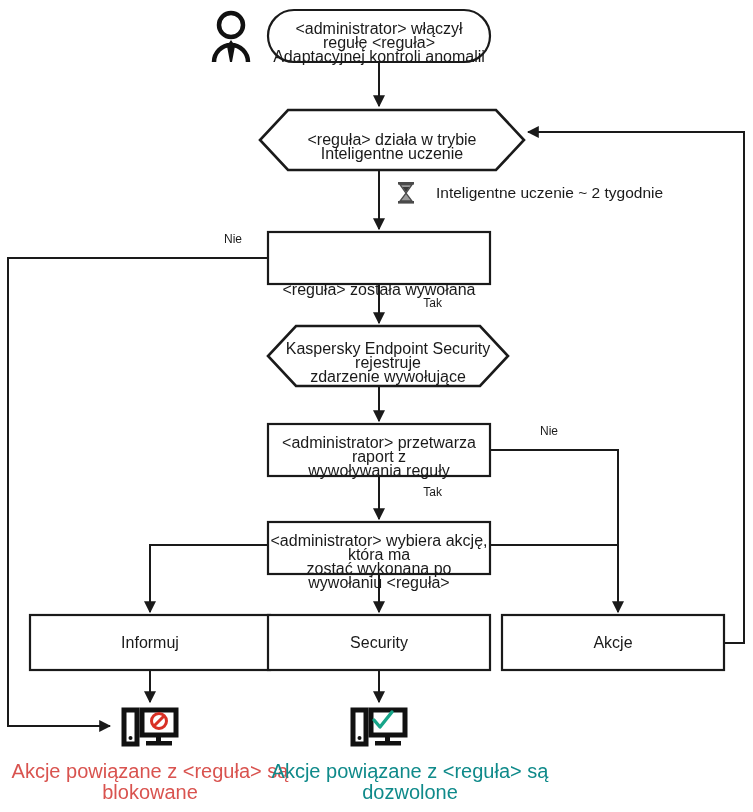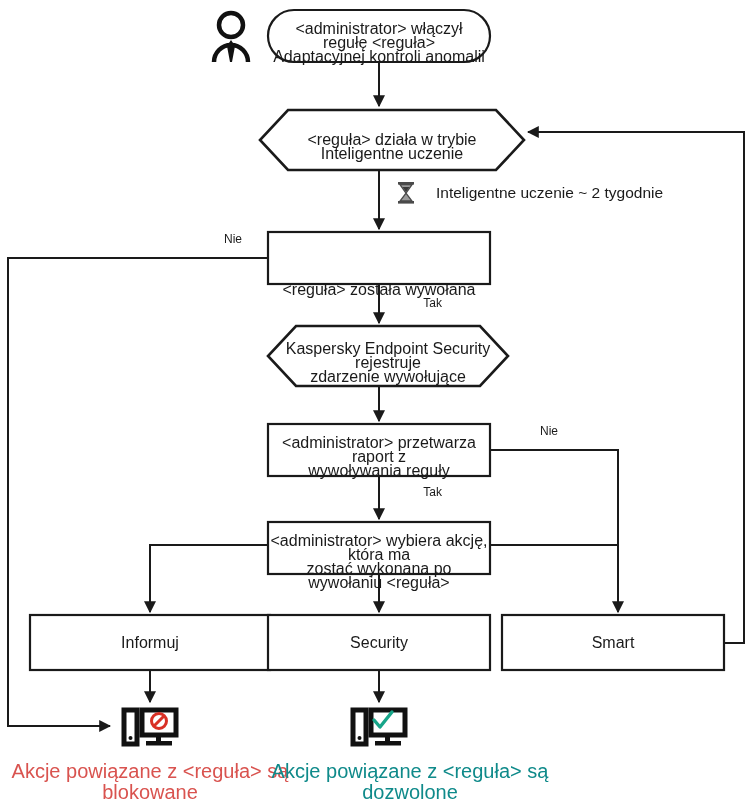--- a/index.html
+++ b/index.html
@@ -162,21 +162,21 @@
   <div class="node-label" style="left:270px; top:534px; width:218px;">&lt;administrator&gt; wybiera akcję, która ma
 zostać wykonana po wywołaniu &lt;reguła&gt;</div>
 
   <div class="node-label" style="left:272px; top:436px; width:214px;">&lt;administrator&gt; przetwarza raport z
 wywoływania reguły</div>
 
   <div class="node-label" style="left:34px; top:636px; width:232px;">Informuj</div>
 
   <div class="node-label" style="left:272px; top:636px; width:214px;">Security</div>
 
-  <div class="node-label" style="left:506px; top:636px; width:214px;">Smart</div>
+  <div class="node-label" style="left:506px; top:636px; width:214px;">Akcje</div>
 
   <div class="edge-label" style="left:186px; top:230px; width:56px;">Nie</div>
 
   <div class="edge-label" style="left:392px; top:294px; width:50px;">Tak</div>
 
   <div class="edge-label" style="left:508px; top:422px; width:50px;">Nie</div>
 
   <div class="edge-label" style="left:392px; top:483px; width:50px;">Tak</div>
 
   <div class="note-label" style="left:420px; top:183px;">Inteligentne uczenie ~ 2 tygodnie</div>

